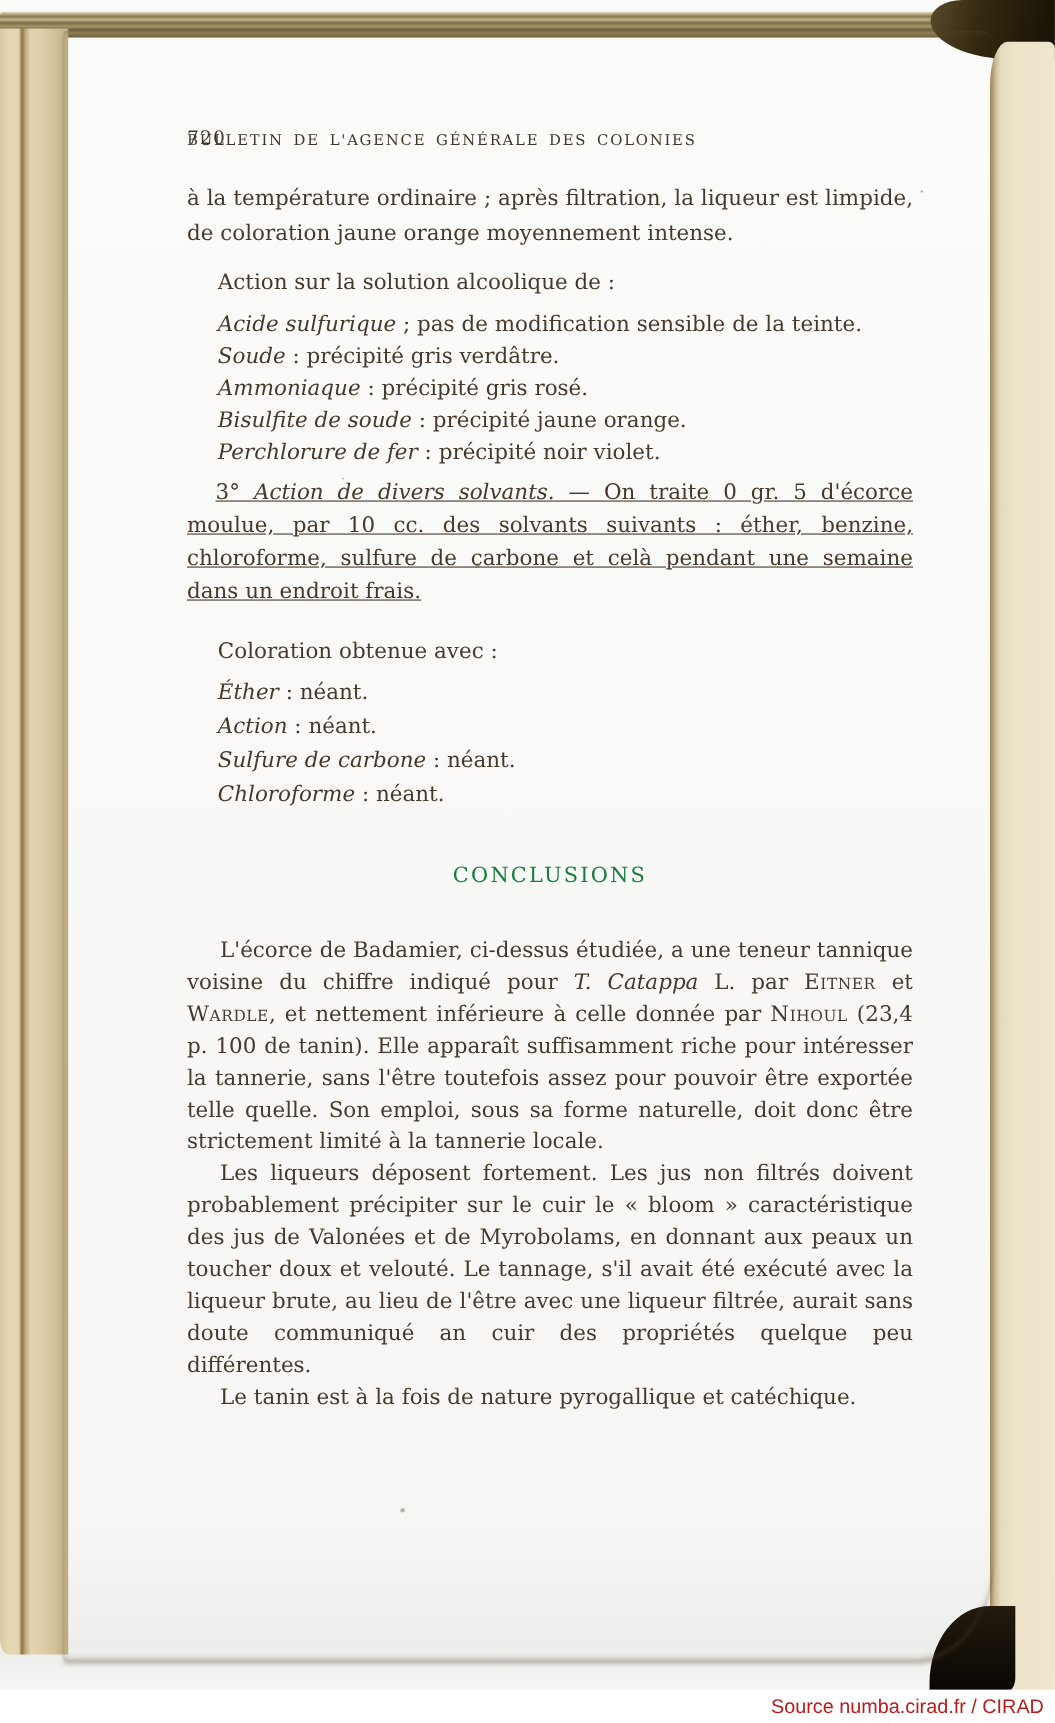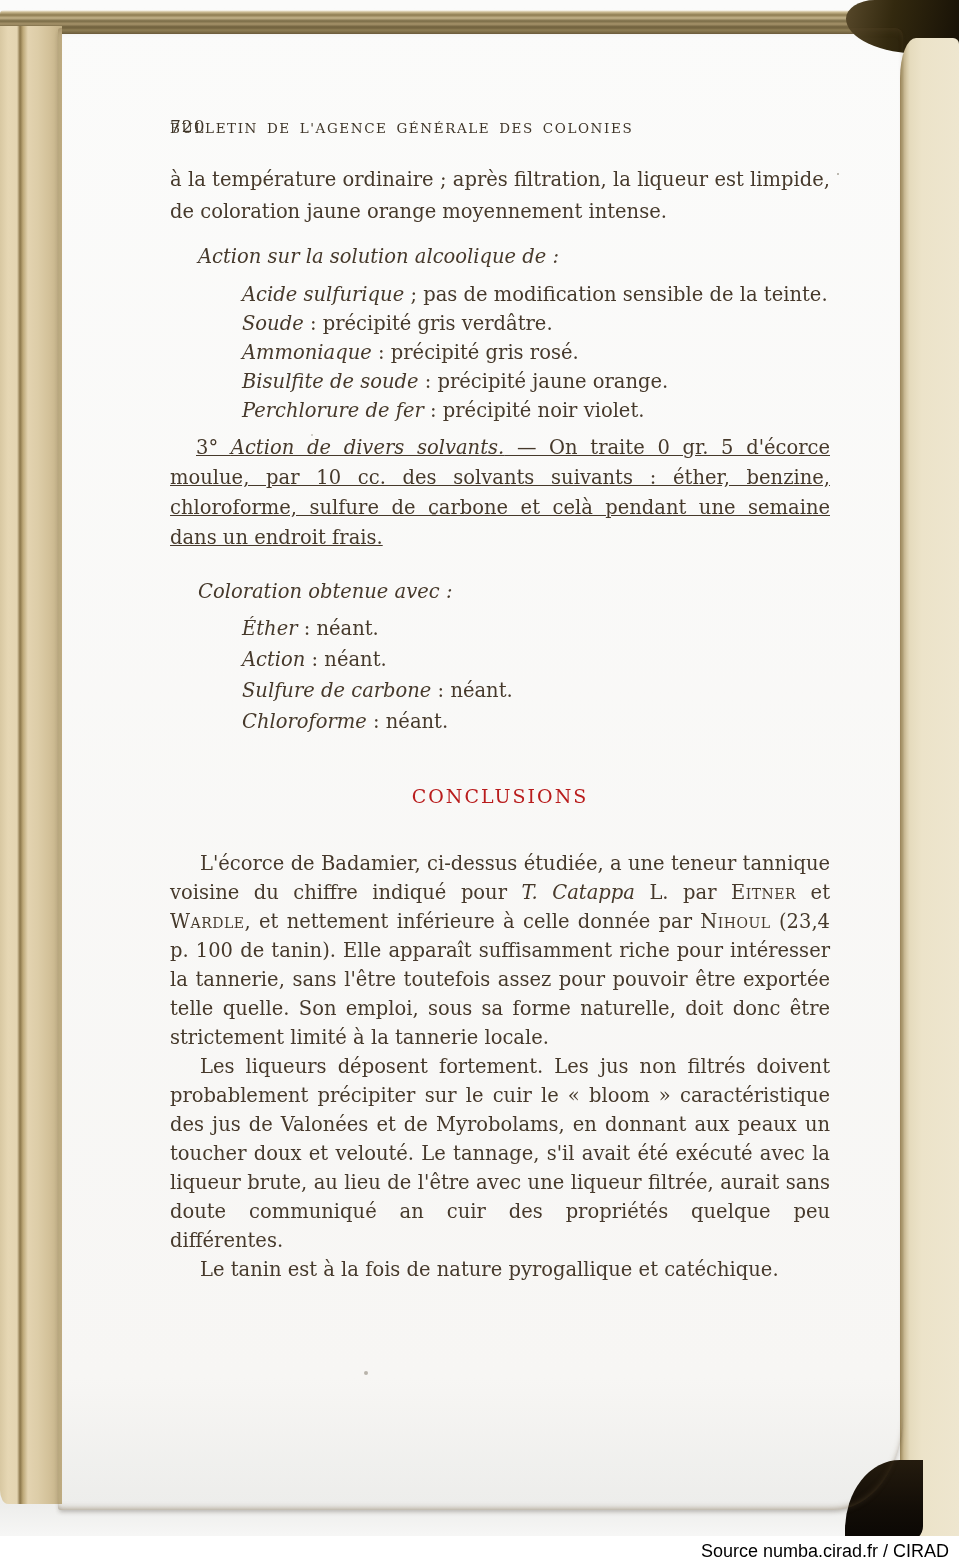--- a/index.html
+++ b/index.html
@@ -78,50 +78,50 @@
   }
   .page-header { position: relative; margin-top: 88px; height: 22px; }
   .page-number { position: absolute; left: 0; top: 0; font-size: 17px; letter-spacing: 1px; color: #3f3528; }
   .journal-title {
     text-align: left; font-size: 13.5px; letter-spacing: 1.6px; word-spacing: 3px;
     color: #3f3528; padding-top: 4px;
   }
 
   .intro-para { margin-top: 26px; line-height: 32px; text-align: justify; }
 
-  .lead-line { font-style: italic; line-height: 30px; padding-left: 28px; }
+  .lead-line { line-height: 30px; padding-left: 28px; }
   .lead-1 { margin-top: 14px; }
   .lead-2 { margin-top: 24px; }
 
   .items { margin-top: 8px; padding-left: 28px; }
   .items-2 { margin-top: 6px; }
   .items-1 .item { line-height: 29px; }
   .items-2 .item { line-height: 31px; }
-  .item .lbl { font-style: italic; margin-left: 44px; }
+  .item .lbl { font-style: italic; }
 
   .solvents-para { margin-top: 8px; line-height: 30px; text-align: justify; text-indent: 26px; }
 
   .conclusions-heading {
     margin-top: 48px; text-align: center;
-    font-size: 19px; letter-spacing: 2px; color: #b91c1c;
+    font-size: 19px; letter-spacing: 2px; color: #15803d;
   }
   .conclusions-block { margin-top: 42px; }
   .c-para { margin: 0; line-height: 29px; text-align: justify; text-indent: 30px; }
 
   .seg-italic { font-style: italic; }
   .seg-smallcaps { font-variant: small-caps; letter-spacing: 0.5px; }
 
   
   .source-bar {
     position: absolute; left: 0; bottom: 0; width: 959px; height: 30px;
     background: #ffffff;
     display: flex; align-items: center; justify-content: flex-end;
     box-sizing: border-box; padding-right: 10px;
     font-family: "Liberation Sans", sans-serif;
-    font-size: 18px; color: #000000;
+    font-size: 18px; color: #b91c1c;
   }
 </style>
 </head>
 <body>
 
 <div class="top-edges-band"></div>
 <div class="left-edges-strip"></div>
 <div class="dark-top-curl"></div>
 <div class="right-page-strip"></div>
 <div class="dark-bottom-spine"></div>

